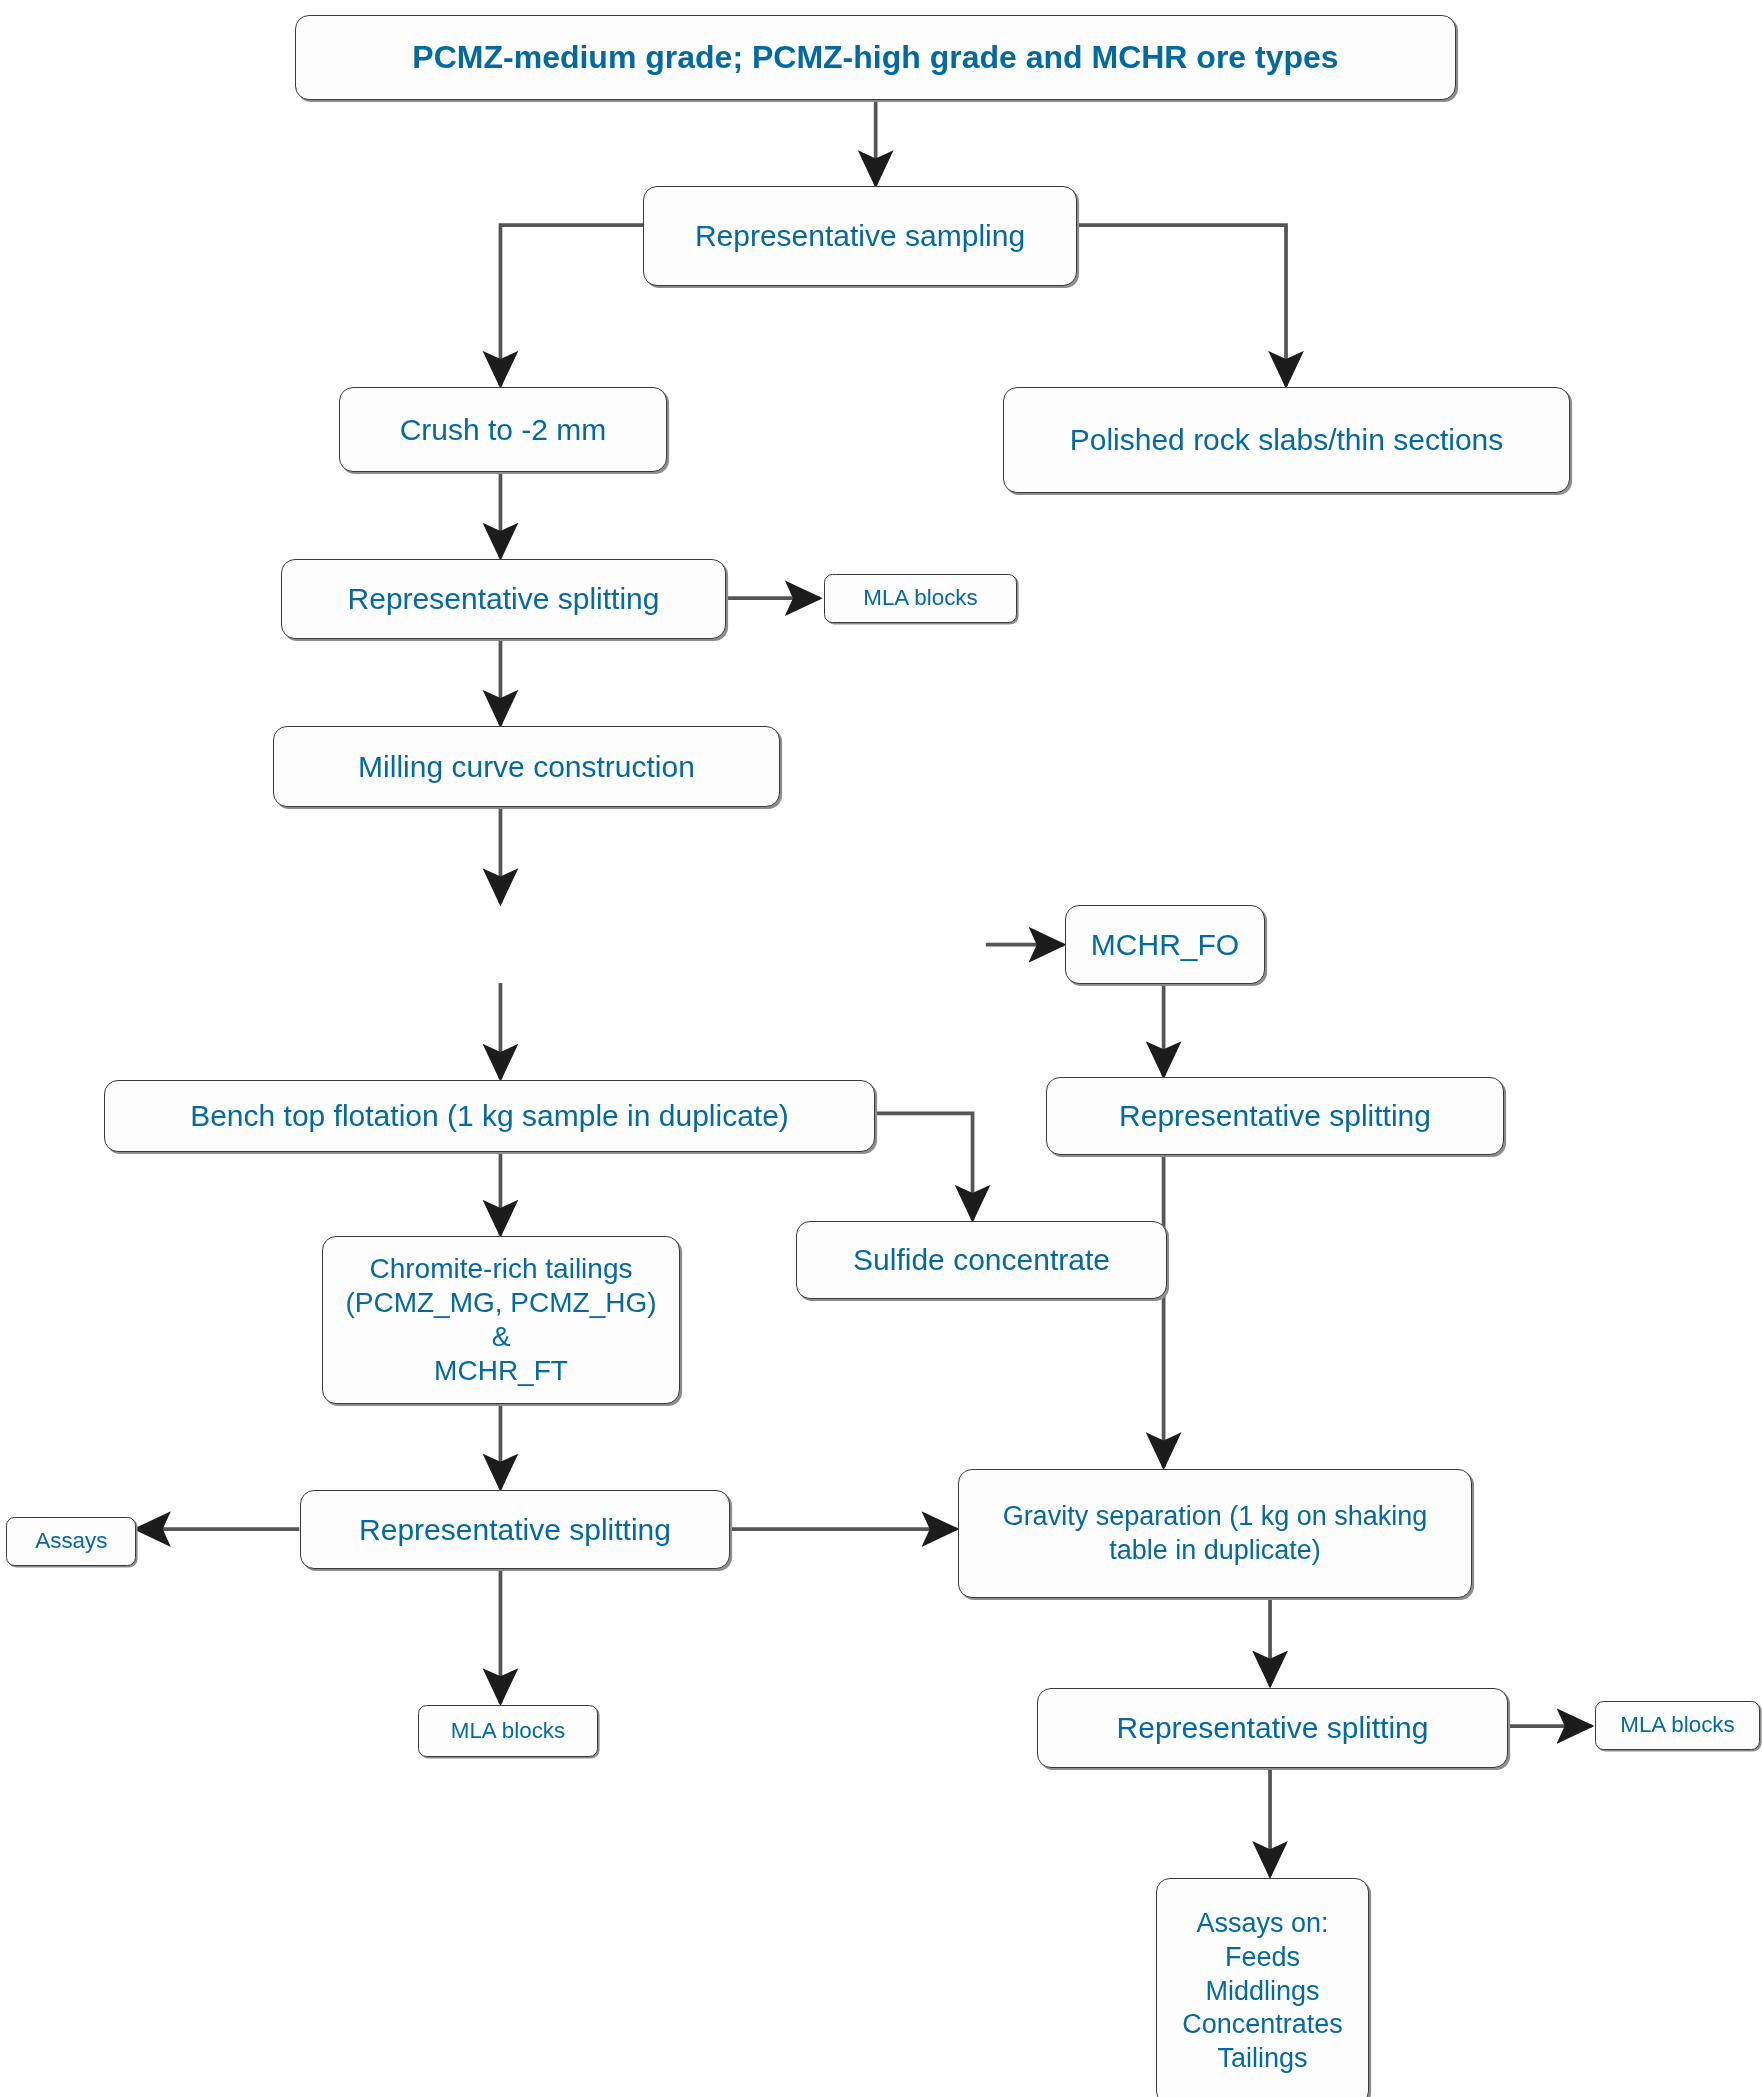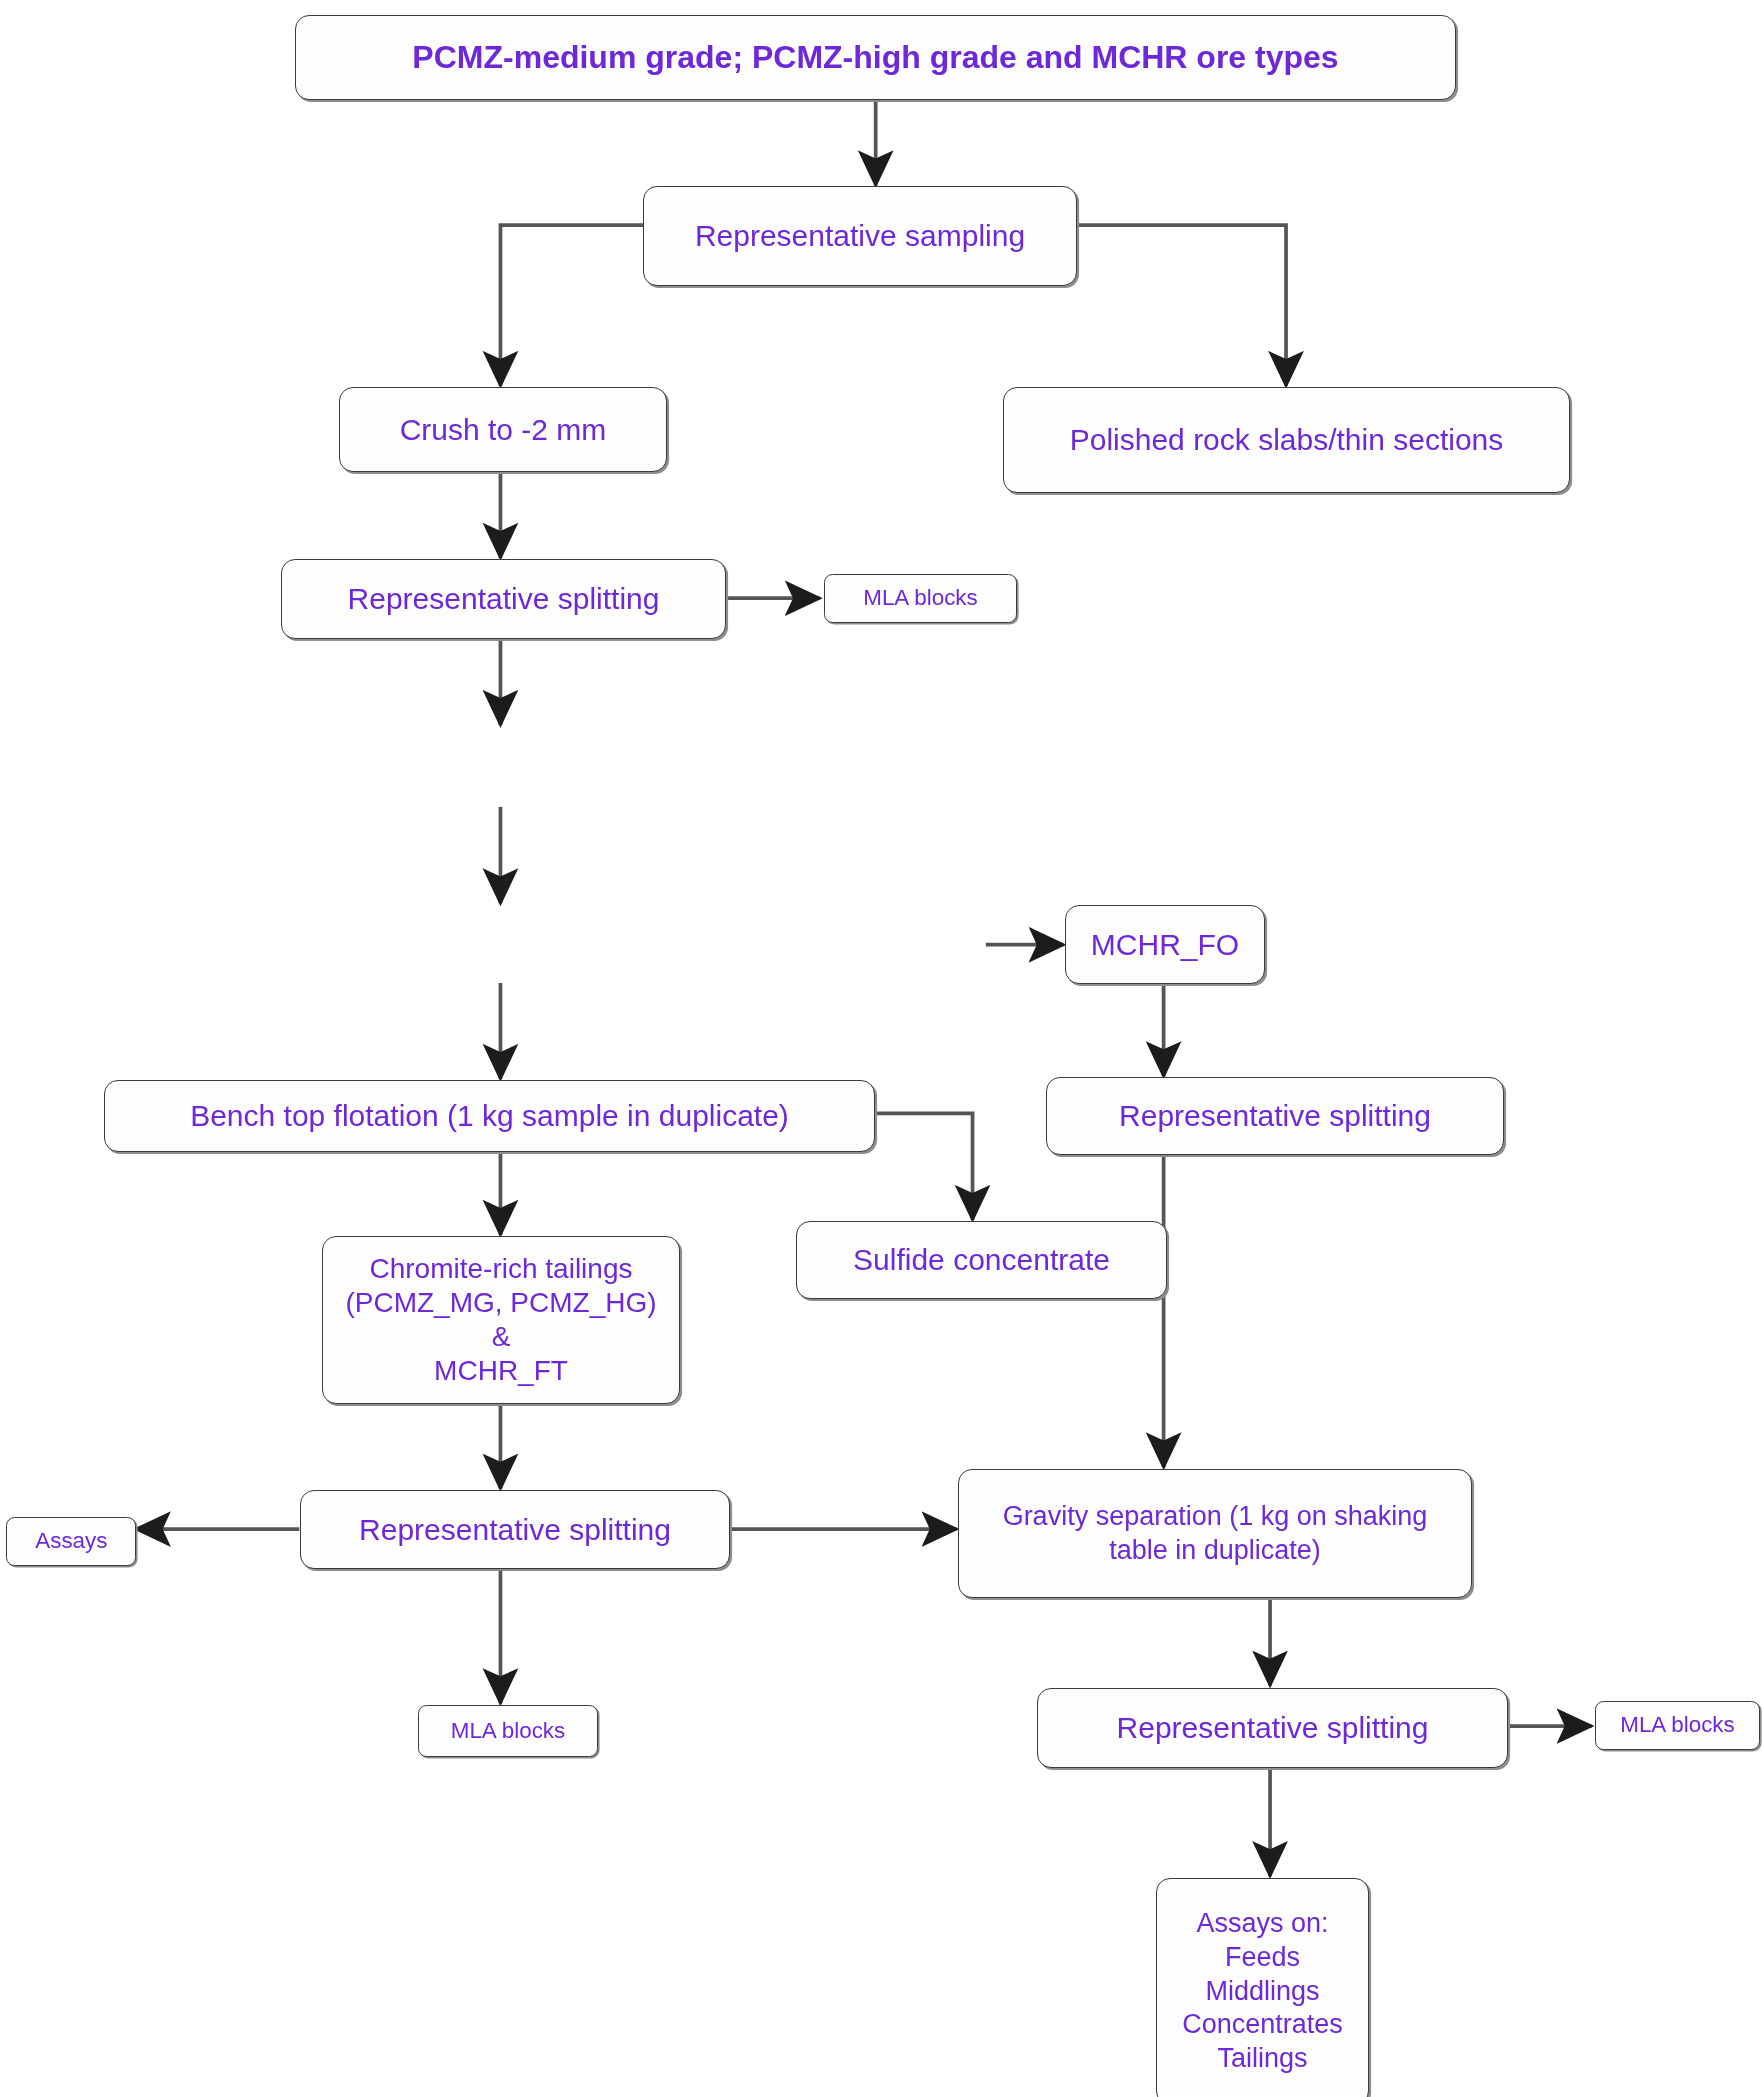--- a/index.html
+++ b/index.html
@@ -29,21 +29,21 @@
     position: absolute;
     box-sizing: border-box;
     background: #fdfdfd;
     border: 1.6px solid #3a3a3a;
     border-radius: 14px;
     box-shadow: 2.1px 2.1px 0 0 #8d8d8d;
     display: flex;
     align-items: center;
     justify-content: center;
     text-align: center;
-    color: #6d28d9;
+    color: #0369a1;
     font-size: 30px;
     line-height: 1.18;
     padding: 2.1px 7.5px;
     z-index: 2;
   }
   .node.small {
     font-size: 22.4px;
     border-width: 1.6px;
     border-radius: 8.5px;
     box-shadow: 1.6px 1.6px 0 0 #8d8d8d;
@@ -123,20 +123,21 @@
   <div class="node" style="left:643px; top:186px; width:434px; height:100px;">Representative sampling</div>
 
   <div class="node" style="left:339px; top:387px; width:328px; height:85px;">Crush to -2 mm</div>
 
   <div class="node" style="left:1003px; top:387px; width:567px; height:106px;">Polished rock slabs/thin sections</div>
 
   <div class="node" style="left:281px; top:559px; width:445px; height:80px;">Representative splitting</div>
 
   <div class="node small" style="left:824px; top:574px; width:193px; height:49px;">MLA blocks</div>
 
+  <div class="node" style="left:273px; top:726px; width:507px; height:81px;">Milling curve construction</div>
 
 
   <div class="node" style="left:1065px; top:905px; width:200px; height:79px;">MCHR_FO</div>
 
   <div class="node" style="left:104px; top:1080px; width:771px; height:72px;">Bench top flotation (1 kg sample in duplicate)</div>
 
   <div class="node" style="left:1046px; top:1077px; width:458px; height:78px;">Representative splitting</div>
 
   <div class="node" style="left:796px; top:1221px; width:371px; height:78px;">Sulfide concentrate</div>
 

